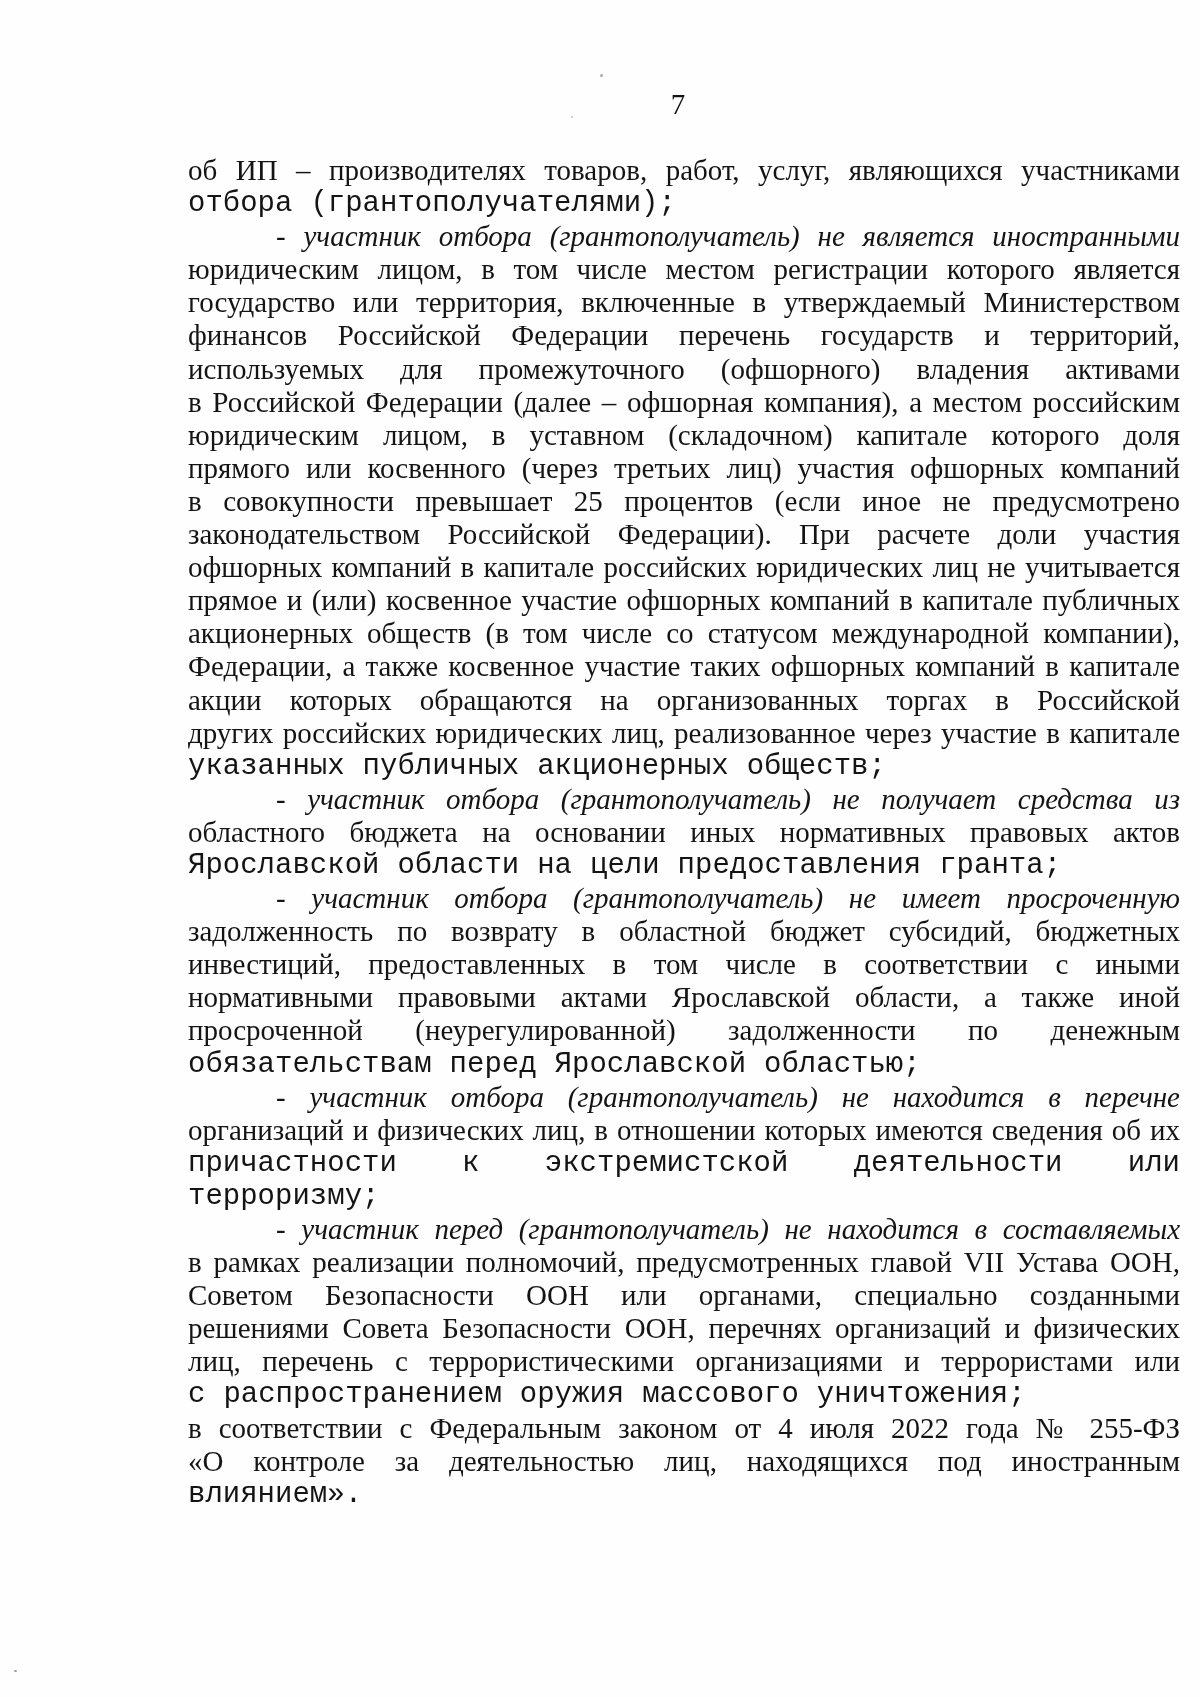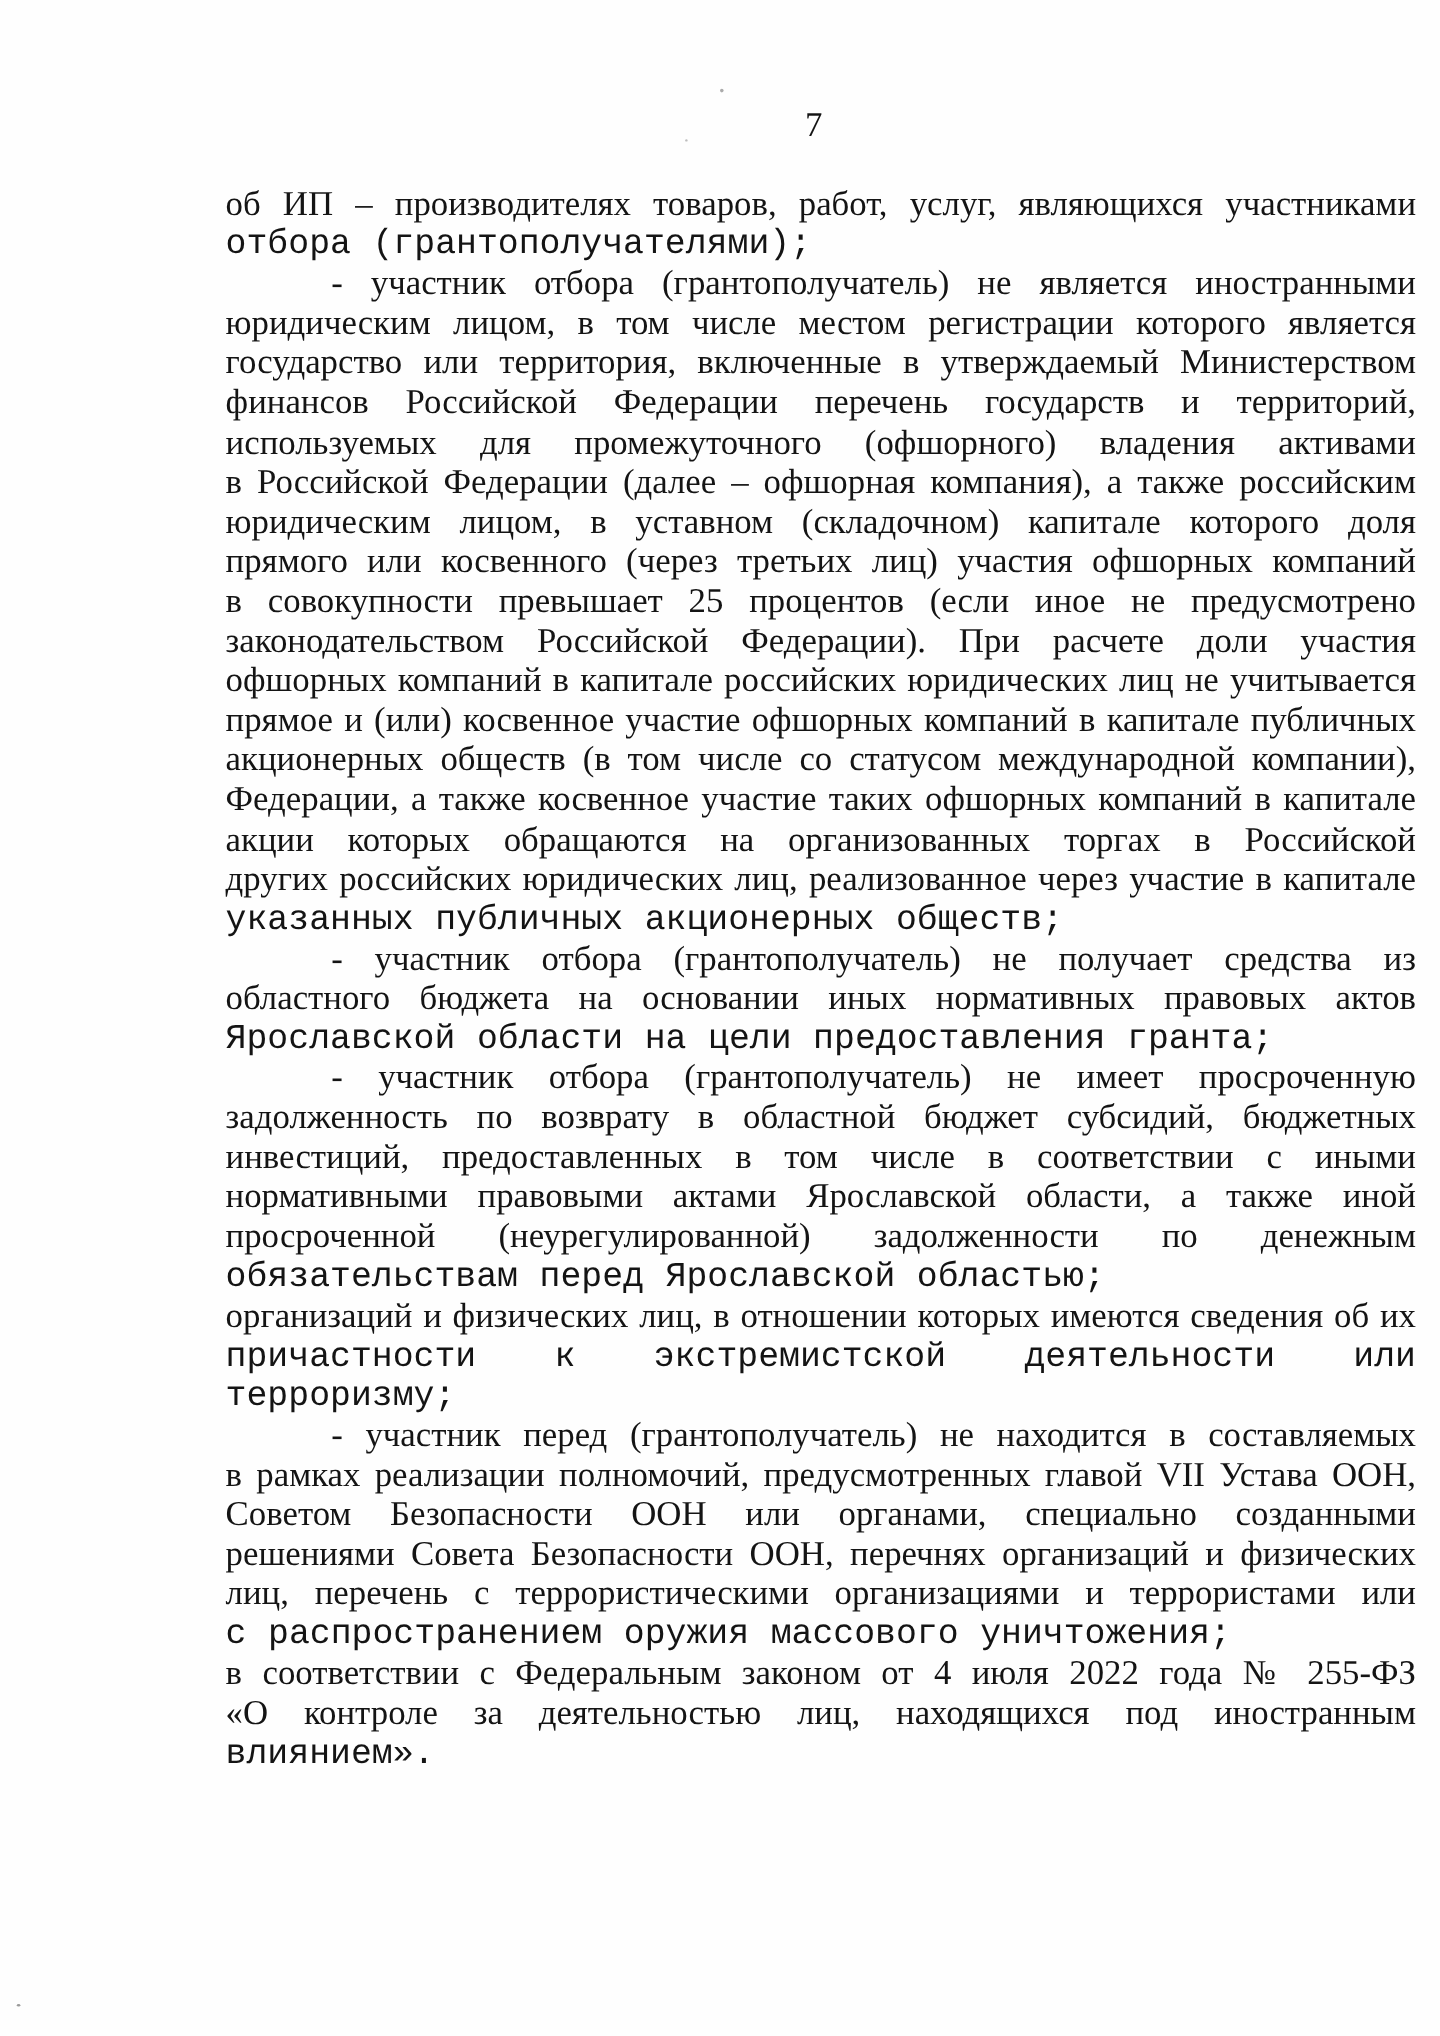--- a/index.html
+++ b/index.html
@@ -35,62 +35,63 @@
     width: 992px;
     font-size: 29px;
     line-height: 33.1px;
   }
   .line {
     text-align: justify;
     text-align-last: justify;
     word-spacing: 0.02em;
   }
   .line.para-end { text-align-last: left; font-family: Liberation Mono, monospace; }
-  .line.indent { text-indent: 88px; }
+  .line.indent { text-indent: 88px; font-style: italic; }
   .speck { position: absolute; border-radius: 50%; }
   .s1 { top: 74px;   left: 600px; width: 3px; height: 3px; background: #ababab; }
   .s2 { top: 116px;  left: 571px; width: 2px; height: 2px; background: #bdbdbd; }
   .s3 { top: 1670px; left: 14px;  width: 3px; height: 2px; background: #9a9a9a; }
 </style>
 </head>
 <body>
 
 <div class="page">
   <div class="page-number">7</div>
 
   <div class="body-text">
 
   <div class="line">об ИП – производителях товаров, работ, услуг, являющихся участниками</div>
       <div class="line para-end">отбора (грантополучателями);</div>
       <div class="line indent">- участник отбора (грантополучатель) не является иностранными</div>
       <div class="line">юридическим лицом, в том числе местом регистрации которого является</div>
       <div class="line">государство или территория, включенные в утверждаемый Министерством</div>
       <div class="line">финансов Российской Федерации перечень государств и территорий,</div>
       <div class="line">используемых для промежуточного (офшорного) владения активами</div>
-      <div class="line">в Российской Федерации (далее – офшорная компания), а также российским</div>
+      <div class="line">в Российской Федерации (далее – офшорная компания), а местом российским</div>
       <div class="line">юридическим лицом, в уставном (складочном) капитале которого доля</div>
       <div class="line">прямого или косвенного (через третьих лиц) участия офшорных компаний</div>
       <div class="line">в совокупности превышает 25 процентов (если иное не предусмотрено</div>
       <div class="line">законодательством Российской Федерации). При расчете доли участия</div>
       <div class="line">офшорных компаний в капитале российских юридических лиц не учитывается</div>
       <div class="line">прямое и (или) косвенное участие офшорных компаний в капитале публичных</div>
       <div class="line">акционерных обществ (в том числе со статусом международной компании),</div>
       <div class="line">Федерации, а также косвенное участие таких офшорных компаний в капитале</div>
       <div class="line">акции которых обращаются на организованных торгах в Российской</div>
       <div class="line">других российских юридических лиц, реализованное через участие в капитале</div>
       <div class="line para-end">указанных публичных акционерных обществ;</div>
       <div class="line indent">- участник отбора (грантополучатель) не получает средства из</div>
       <div class="line">областного бюджета на основании иных нормативных правовых актов</div>
       <div class="line para-end">Ярославской области на цели предоставления гранта;</div>
       <div class="line indent">- участник отбора (грантополучатель) не имеет просроченную</div>
       <div class="line">задолженность по возврату в областной бюджет субсидий, бюджетных</div>
       <div class="line">инвестиций, предоставленных в том числе в соответствии с иными</div>
       <div class="line">нормативными правовыми актами Ярославской области, а также иной</div>
       <div class="line">просроченной (неурегулированной) задолженности по денежным</div>
       <div class="line para-end">обязательствам перед Ярославской областью;</div>
+      <div class="line indent">- участник отбора (грантополучатель) не находится в перечне</div>
       <div class="line">организаций и физических лиц, в отношении которых имеются сведения об их</div>
       <div class="line para-end">причастности к экстремистской деятельности или терроризму;</div>
       <div class="line indent">- участник перед (грантополучатель) не находится в составляемых</div>
       <div class="line">в рамках реализации полномочий, предусмотренных главой VII Устава ООН,</div>
       <div class="line">Советом Безопасности ООН или органами, специально созданными</div>
       <div class="line">решениями Совета Безопасности ООН, перечнях организаций и физических</div>
       <div class="line">лиц, перечень с террористическими организациями и террористами или</div>
       <div class="line para-end">с распространением оружия массового уничтожения;</div>
       <div class="line">в соответствии с Федеральным законом от 4 июля 2022 года № 255-ФЗ</div>
       <div class="line">«О контроле за деятельностью лиц, находящихся под иностранным</div>

